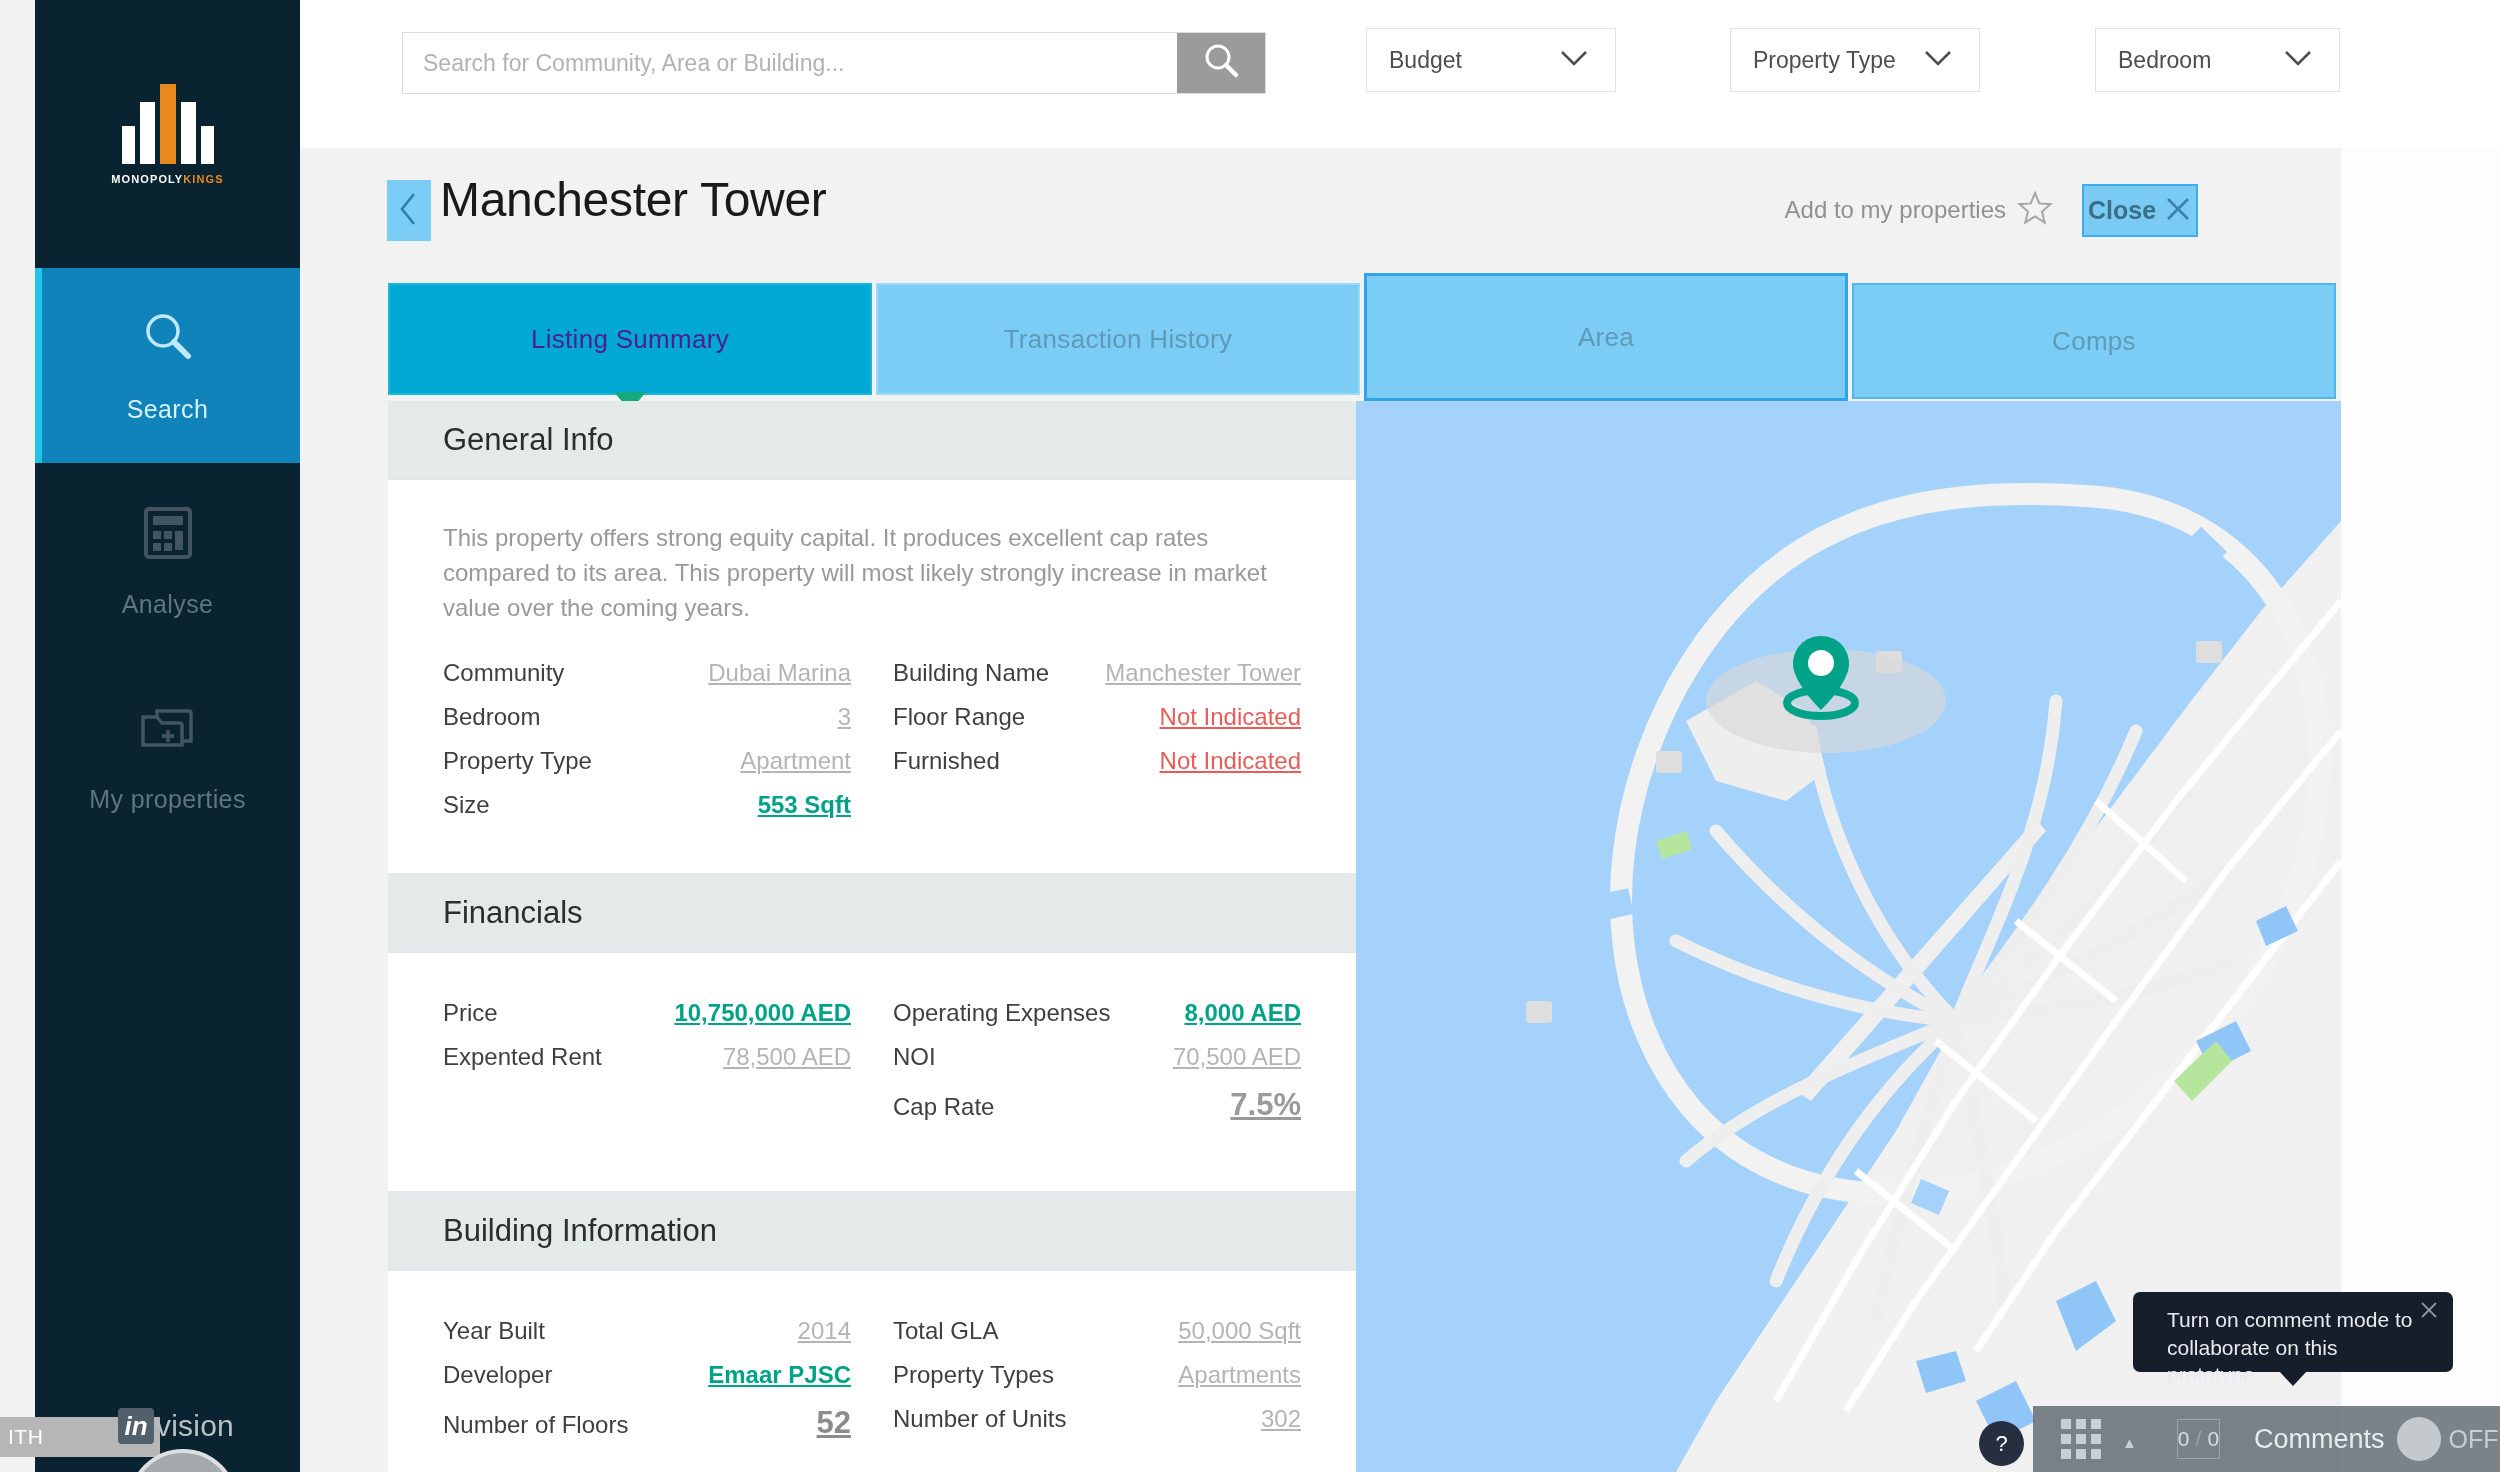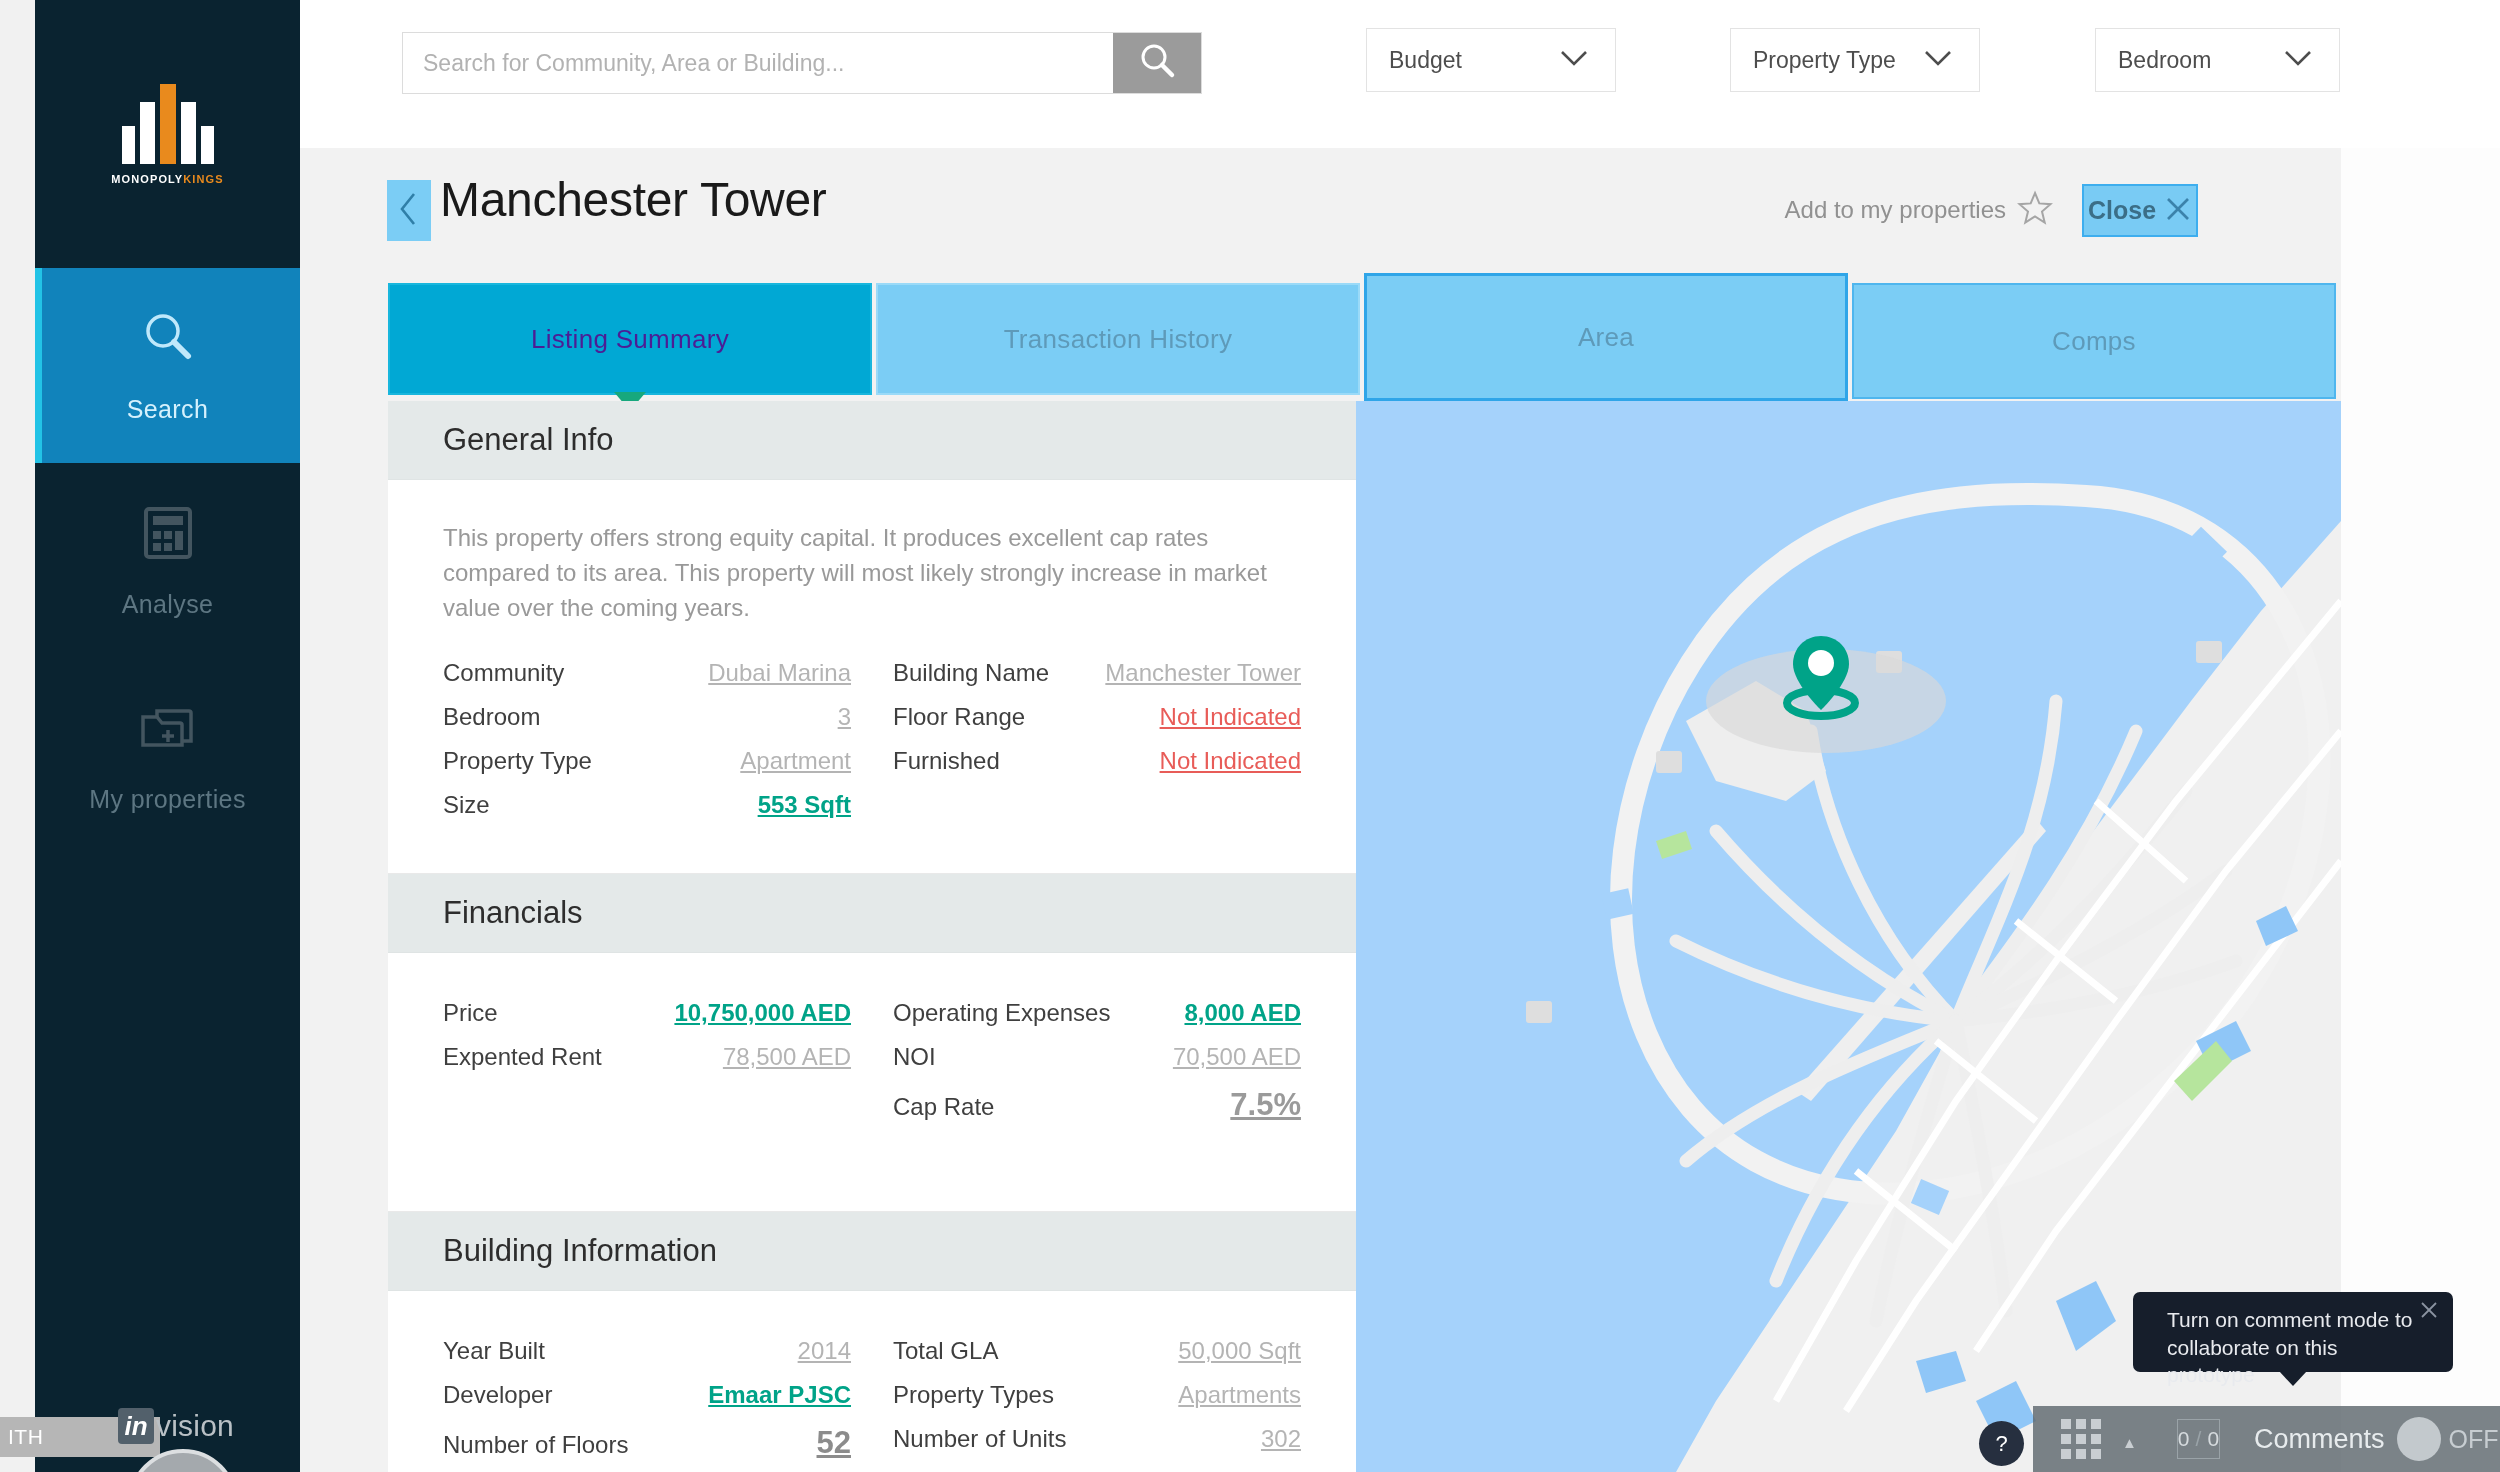--- a/index.html
+++ b/index.html
@@ -50,21 +50,21 @@
   .nav-item.active .nav-label { color: #d5f1fd; }
   .nav-icon { width: 62px; height: 62px; display: block; }
 
   
   .topbar {
     position: absolute; left: 300px; top: 0;
     width: 2041px; height: 148px; background: #ffffff;
   }
   .search-box {
     position: absolute; left: 102px; top: 32px;
-    width: 800px; height: 62px;
+    width: 864px; height: 62px;
     border: 1px solid #dcdcdc; background: #ffffff;
     display: flex; align-items: stretch;
   }
   .search-input {
     flex: 1; border: none; outline: none; background: transparent;
     font-family: "Liberation Sans", sans-serif;
     font-size: 23px; color: #6c6c6c; padding: 0 20px;
   }
   .search-input::placeholder { color: #b2b2b2; }
   .search-btn {
@@ -429,21 +429,21 @@
                 <span class="kv-val red">Not Indicated</span>
               </div>
             </div>
           </div>
         </div>
         <div class="divider"></div>
 
         <div class="section-head">
           <span class="section-title">Financials</span>
         </div>
-        <div class="section-body" style="padding-top:46px;padding-bottom:72px;">
+        <div class="section-body" style="padding-top:46px;padding-bottom:52px;">
           <div class="kv-grid">
             <div class="kv-col">
               <div class="kv-row">
                 <span class="kv-key">Price</span>
                 <span class="kv-val teal">10,750,000 AED</span>
               </div>
               <div class="kv-row">
                 <span class="kv-key">Expented Rent</span>
                 <span class="kv-val">78,500 AED</span>
               </div>

